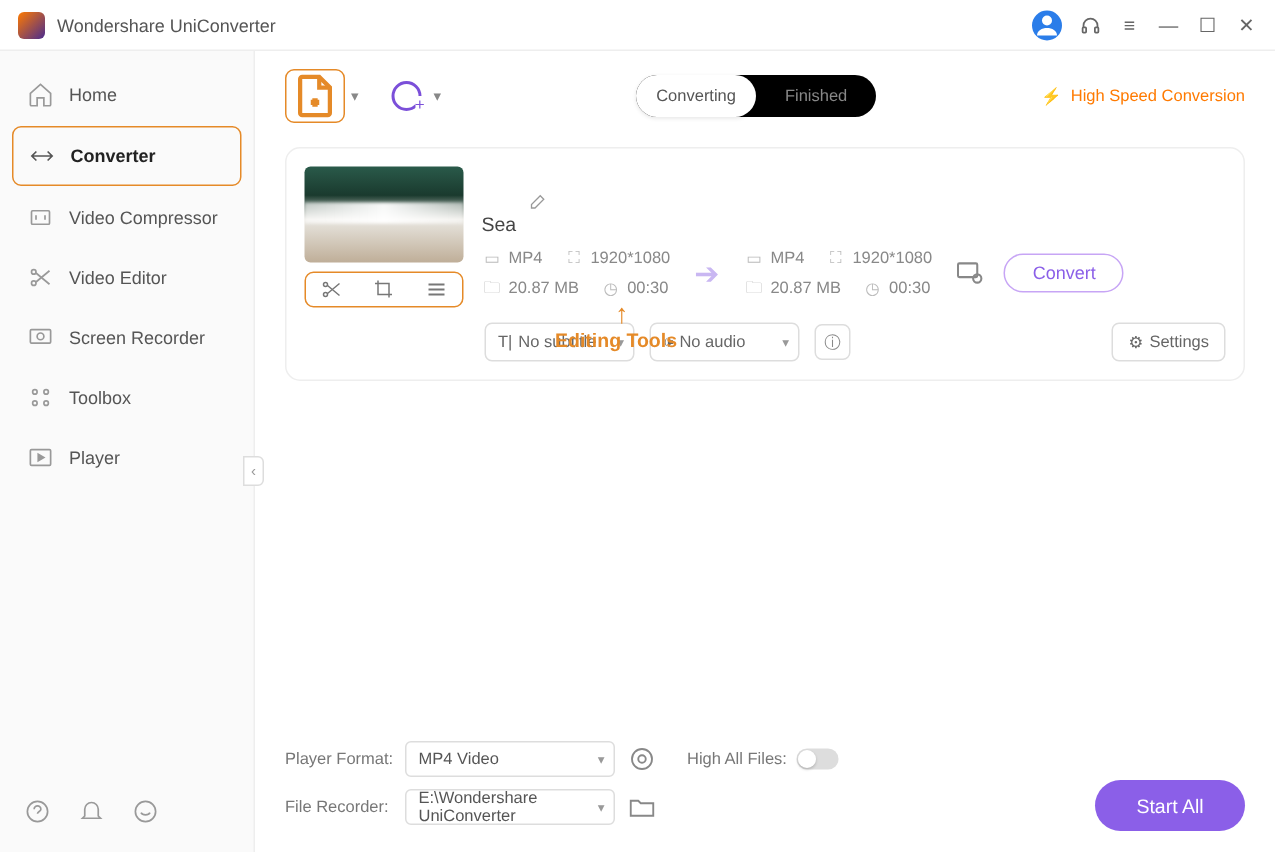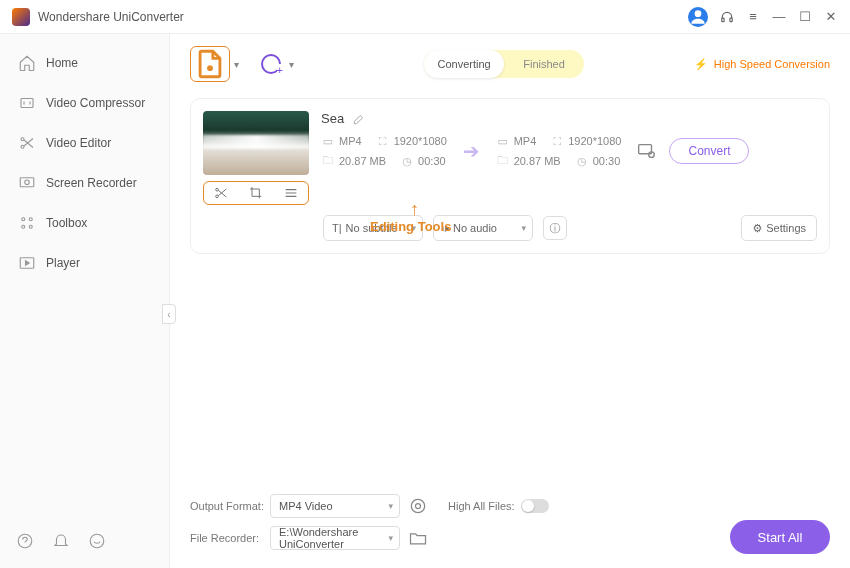--- a/index.html
+++ b/index.html
@@ -21,34 +21,34 @@
 .footer-icon { width: 18px; height: 18px; color: #999; cursor: pointer; }
 
 .content { flex: 1; display: flex; flex-direction: column; position: relative; background: #fff; }
 .toolbar { height: 40px; margin: 10px 20px 8px; display: flex; align-items: center; }
 .add-btn { width: 40px; height: 36px; border: 1.5px solid #e58a28; border-radius: 6px; display: flex; align-items: center; justify-content: center; color: #e58a28; }
 .dropdown-arrow { font-size: 10px; color: #888; margin-left: 4px; }
 .dvd-btn { width: 28px; height: 28px; margin-left: 18px; display: flex; align-items: center; justify-content: center; }
 .dvd-circ { width: 20px; height: 20px; border-radius: 50%; border: 2px solid #7b4fd9; position: relative; }
 .dvd-circ::after { content:"+"; position:absolute; right:-4px; bottom:-4px; font-size:11px; color:#7b4fd9; background:#fff; }
 
-.tab-pill { margin-left: 130px; display: flex; background: #fef9c3; border-radius: 16px; height: 28px; width: 160px; }
+.tab-pill { margin-left: 130px; display: flex; background: #000000; border-radius: 16px; height: 28px; width: 160px; }
 .tab-pill > div { flex: 1; display: flex; align-items: center; justify-content: center; font-size: 11px; color: #888; cursor: pointer; border-radius: 14px; }
 .tab-pill > div.active { background: #fff; color: #555; box-shadow: 0 1px 3px rgba(0,0,0,0.1); }
 
 .speed-link { margin-left: auto; display: flex; align-items: center; font-size: 11px; color: #ff7a00; cursor: pointer; }
 .bolt { margin-right: 6px; }
 
 .file-card { margin: 6px 20px 0; border: 1px solid #eee; border-radius: 10px; padding: 12px; position: relative; }
 .card-top { display: flex; }
 .thumb { width: 106px; height: 64px; border-radius: 4px; background: linear-gradient(180deg, #2a5a4a 0%, #1a3a2e 30%, #e8e6e0 55%, #bfae98 100%); position: relative; overflow: hidden; }
 .thumb::before { content:""; position:absolute; top:24px; left:0; right:0; height:14px; background: linear-gradient(90deg, rgba(255,255,255,0.6), rgba(255,255,255,0.95), rgba(255,255,255,0.5)); filter: blur(1px); }
 .card-info { flex: 1; margin-left: 12px; }
 .file-title-row { display: flex; align-items: center; margin-bottom: 8px; }
-.file-title { font-size: 13px; color: #444; margin-right: 8px; }
+.file-title { font-size: 13px; color: #444; margin-right: 8px; margin-top: 31px; }
 .edit-pen { width: 14px; height: 14px; color: #999; cursor: pointer; }
 
 .meta-row { display: flex; align-items: center; }
 .meta-col { display: flex; flex-direction: column; gap: 6px; }
 .meta-item { display: flex; align-items: center; font-size: 11px; color: #888; }
 .meta-icon { width: 14px; height: 14px; margin-right: 4px; display: flex; align-items: center; justify-content: center; color: #bbb; }
 .arrow-between { margin: 0 16px; color: #c9b7f2; font-size: 20px; }
 .settings-gear { width: 22px; height: 22px; margin-left: 14px; color: #888; cursor: pointer; }
 
 .convert-btn { width: 80px; height: 26px; border: 1.5px solid #c7a5f5; border-radius: 14px; background: #fff; color: #8b5fe8; font-size: 12px; display: flex; align-items: center; justify-content: center; cursor: pointer; margin-left: 12px; }
@@ -65,21 +65,21 @@
 .settings-pill { height: 26px; border: 1px solid #ddd; border-radius: 5px; display: flex; align-items: center; padding: 0 10px; font-size: 11px; color: #666; cursor: pointer; margin-left: auto; }
 
 .annotation-arrow { position: absolute; left: 240px; top: 165px; color: #e58a28; font-size: 18px; }
 .annotation-text { position: absolute; left: 200px; top: 185px; color: #e58a28; font-size: 13px; font-weight: 600; }
 
 .collapse-handle { position: absolute; left: -8px; top: 270px; width: 14px; height: 20px; background: #fff; border: 1px solid #ddd; border-radius: 0 4px 4px 0; display: flex; align-items: center; justify-content: center; font-size: 10px; color: #999; cursor: pointer; }
 
 .bottom-bar { position: absolute; bottom: 10px; left: 20px; right: 20px; }
 .bottom-row { display: flex; align-items: center; font-size: 11px; color: #777; margin-bottom: 8px; }
 .bottom-label { width: 80px; }
-.bottom-select { width: 130px; height: 24px; border: 1px solid #ddd; border-radius: 4px; display: flex; align-items: center; padding: 0 8px; font-size: 11px; color: #555; position: relative; cursor: pointer; }
+.bottom-select { width: 140px; height: 24px; border: 1px solid #ddd; border-radius: 4px; display: flex; align-items: center; padding: 0 8px; font-size: 11px; color: #555; position: relative; cursor: pointer; }
 .bottom-select .dd-arrow { position: absolute; right: 6px; font-size: 9px; color: #999; }
 .small-icon-btn { width: 20px; height: 20px; margin-left: 8px; color: #888; cursor: pointer; display: flex; align-items: center; justify-content: center; }
 .merge-label { margin-left: 20px; font-size: 11px; color: #777; }
 .toggle { width: 28px; height: 14px; background: #ddd; border-radius: 8px; margin-left: 6px; position: relative; cursor: pointer; }
 .toggle::after { content: ""; position: absolute; width: 12px; height: 12px; background: #fff; border-radius: 50%; top: 1px; left: 1px; box-shadow: 0 1px 2px rgba(0,0,0,0.2); }
 .start-all-btn { width: 100px; height: 34px; background: #8b5fe8; color: #fff; border-radius: 18px; display: flex; align-items: center; justify-content: center; font-size: 13px; cursor: pointer; position: absolute; right: 0; bottom: 4px; }
 
 svg { width: 100%; height: 100%; }
 </style>
 </head>
@@ -112,20 +112,28 @@
 <div class="main-container">
   <div class="sidebar">
     <div class="sidebar-items">
       <div class="sidebar-item">
         <span class="sidebar-icon">
             <svg viewBox="0 0 24 24" fill="none" stroke="#999" stroke-width="1.5">
               <path d="M3 11l9-8 9 8v10a1 1 0 01-1 1h-5v-7h-6v7H4a1 1 0 01-1-1z"></path>
             </svg>
           </span>
         <span>Home</span>
+      </div>
+      <div class="sidebar-item active">
+        <span class="sidebar-icon">
+            <svg viewBox="0 0 24 24" fill="none" stroke="#555" stroke-width="1.5">
+              <path d="M7 8l-4 4 4 4M17 8l4 4-4 4M3 12h18"></path>
+            </svg>
+          </span>
+        <span>Converter</span>
       </div>
       <div class="sidebar-item">
         <span class="sidebar-icon">
             <svg viewBox="0 0 24 24" fill="none" stroke="#999" stroke-width="1.5">
               <rect x="4" y="6" width="16" height="12" rx="1"></rect>
               <path d="M8 10v4M16 10v4"></path>
             </svg>
           </span>
         <span>Video Compressor</span>
       </div>
@@ -314,21 +322,21 @@
           <span>Settings</span>
         </div>
       </div>
     </div>
 
     <div class="annotation-arrow">↑</div>
     <div class="annotation-text">Editing Tools</div>
 
     <div class="bottom-bar">
       <div class="bottom-row">
-        <span class="bottom-label">Output Format:</span>
+        <span class="bottom-label">Player Format:</span>
         <div class="bottom-select">
           <span>MP4 Video</span>
             <span class="dd-arrow">▾</span>
         </div>
         <div class="small-icon-btn">
             <svg viewBox="0 0 24 24" fill="none" stroke="#888" stroke-width="1.5">
               <circle cx="12" cy="12" r="8"></circle>
               <circle cx="12" cy="12" r="3"></circle>
             </svg>
           </div>

